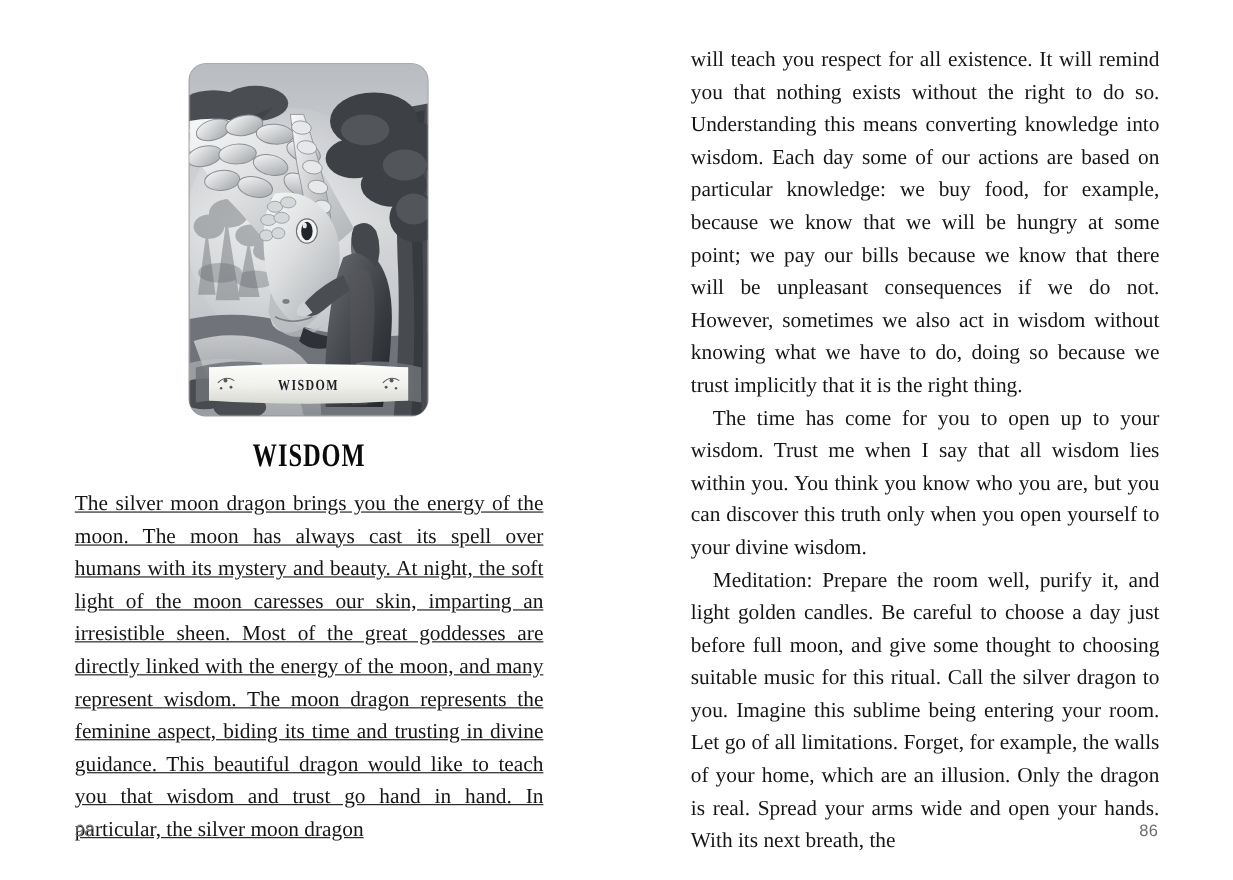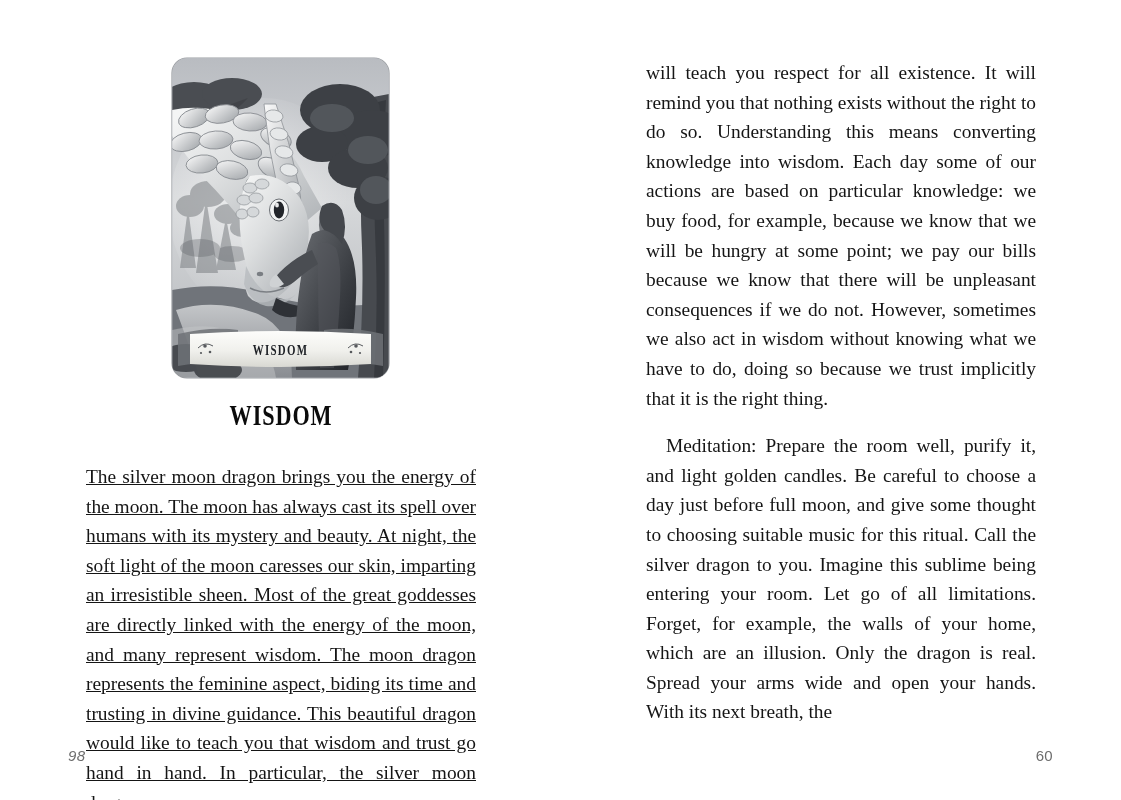--- a/index.html
+++ b/index.html
@@ -88,21 +88,21 @@
     line-height: 29.6px;
     text-align: justify;
     text-justify: inter-word;
     color: #151515;
     hyphens: none;
   }
   .page-left .body-col { top: 392px; text-decoration: underline; }
   .page-right .body-col { top: 0px; }
 
   .body-col p {
-    margin: 18px;
+    margin: 0;
     text-indent: 0;
   }
   .body-col p.indent {
     text-indent: 20px;
   }
   .body-col p:last-child {
     text-align: justify;
   }
 
   
@@ -291,20 +291,21 @@
     <div class="chapter-title">WISDOM</div>
 
     <div class="body-col">
       <p>The silver moon dragon brings you the energy of the moon. The moon has always cast its spell over humans with its mystery and beauty. At night, the soft light of the moon caresses our skin, imparting an irresistible sheen. Most of the great goddesses are directly linked with the energy of the moon, and many represent wisdom. The moon dragon represents the feminine aspect, biding its time and trusting in divine guidance. This beautiful dragon would like to teach you that wisdom and trust go hand in hand. In particular, the silver moon dragon</p>
     </div>
   </div>
 
   <div class="page-right">
     <div class="body-col">
       <p>will teach you respect for all existence. It will remind you that nothing exists without the right to do so. Understanding this means converting knowledge into wisdom. Each day some of our actions are based on particular knowledge: we buy food, for example, because we know that we will be hungry at some point; we pay our bills because we know that there will be unpleasant consequences if we do not. However, sometimes we also act in wisdom without knowing what we have to do, doing so because we trust implicitly that it is the right thing.</p>
+      <p class="indent">The time has come for you to open up to your wisdom. Trust me when I say that all wisdom lies within you. You think you know who you are, but you can discover this truth only when you open yourself to your divine wisdom.</p>
       <p class="indent">Meditation: Prepare the room well, purify it, and light golden candles. Be careful to choose a day just before full moon, and give some thought to choosing suitable music for this ritual. Call the silver dragon to you. Imagine this sublime being entering your room. Let go of all limitations. Forget, for example, the walls of your home, which are an illusion. Only the dragon is real. Spread your arms wide and open your hands. With its next breath, the</p>
     </div>
   </div>
 
   <div class="folio folio-left">98</div>
-  <div class="folio folio-right">60</div>
+  <div class="folio folio-right">86</div>
 
 </div>
 
 </body></html>

